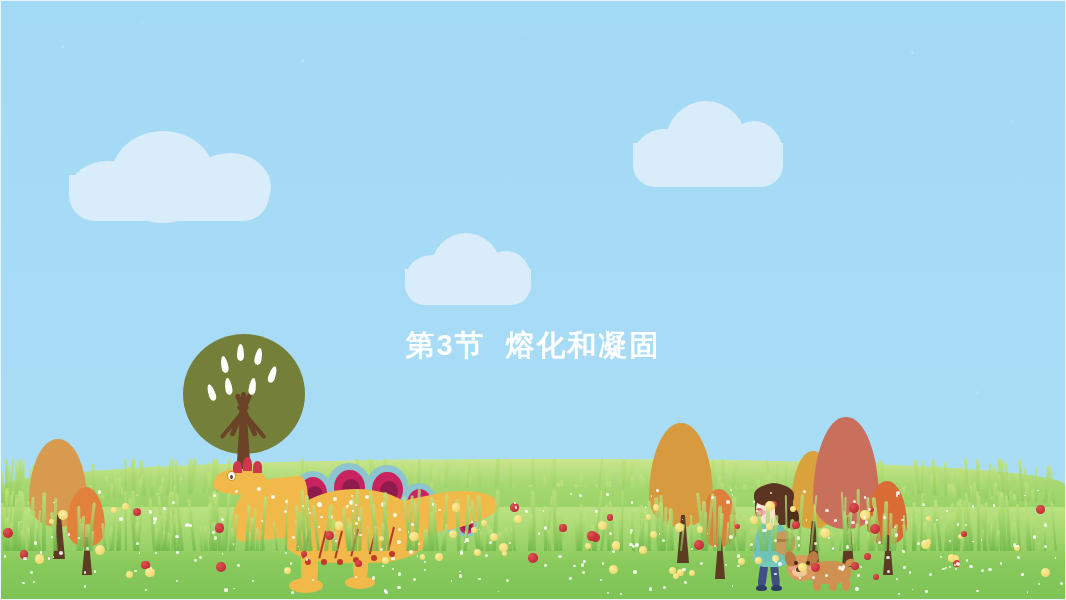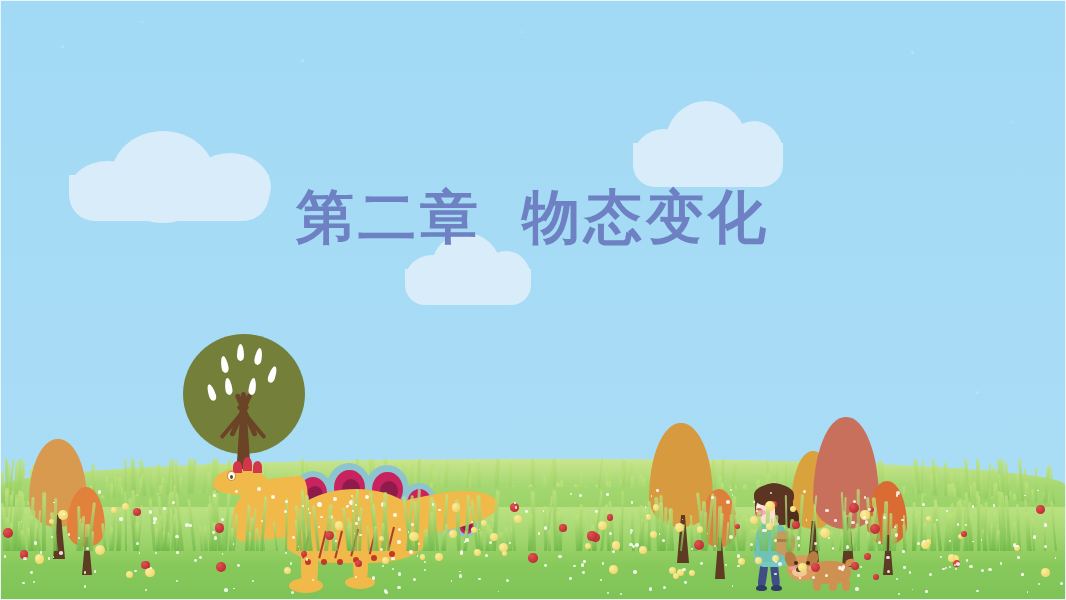--- a/index.html
+++ b/index.html
@@ -207,23 +207,21 @@
       <i class="b2"></i>
       <i class="b3"></i>
   </div>
   <div class="cloud" id="cloud3">
     <i class="base"></i>
       <i class="b1"></i>
       <i class="b2"></i>
       <i class="b3"></i>
   </div>
 
-  <div class="title-wrap">
-    <div class="main-title">第二章  物态变化</div>
-  </div>
+  <div class="sub-title">第3节  熔化和凝固</div>
 
   <div class="ground"></div>
 
   <div class="grassfield" id="grassA" style="left:0;width:1066px;">
       <div class="blade" style="left:10.4px;height:59.6px;width:2.6px;opacity:0.85;transform:rotate(-3.7deg);"></div>
       <div class="blade" style="left:990.3px;height:58.1px;width:3.6px;opacity:0.85;transform:rotate(0.6deg);"></div>
       <div class="blade" style="left:675.9px;height:20.6px;width:2.8px;opacity:0.85;transform:rotate(-1.4deg);"></div>
       <div class="blade" style="left:16.6px;height:54.1px;width:3.5px;opacity:0.85;transform:rotate(0.8deg);"></div>
       <div class="blade" style="left:622.1px;height:63.5px;width:3.6px;opacity:0.85;transform:rotate(6.5deg);"></div>
       <div class="blade" style="left:778.8px;height:31.3px;width:3.4px;opacity:0.85;transform:rotate(1.6deg);"></div>

